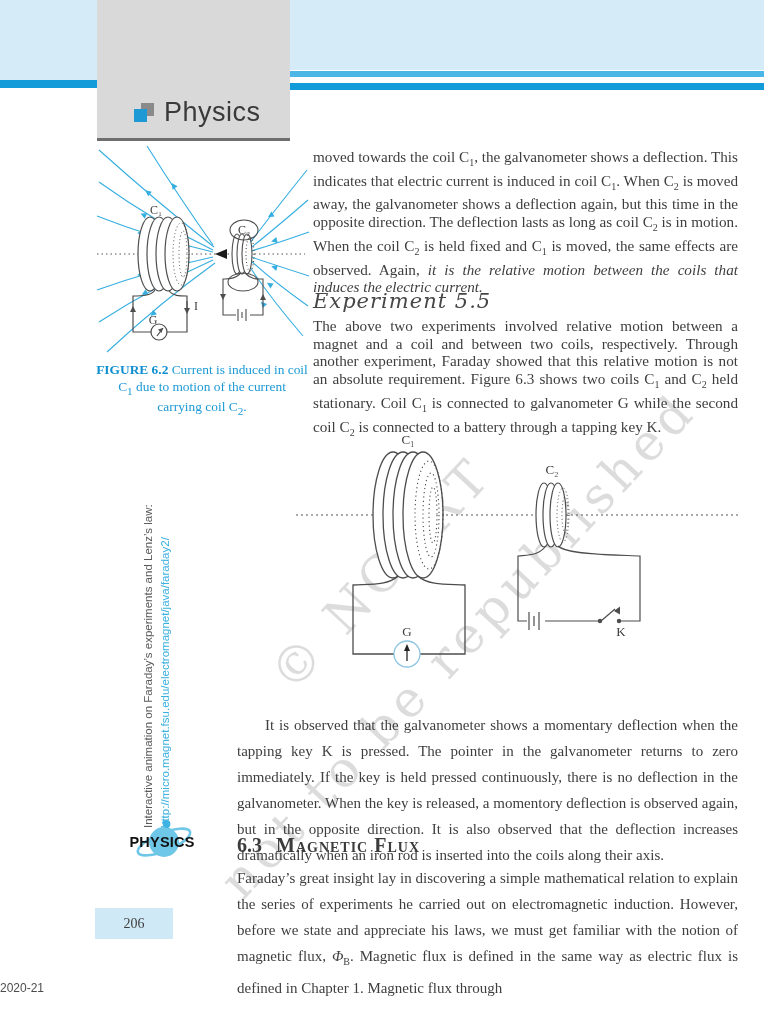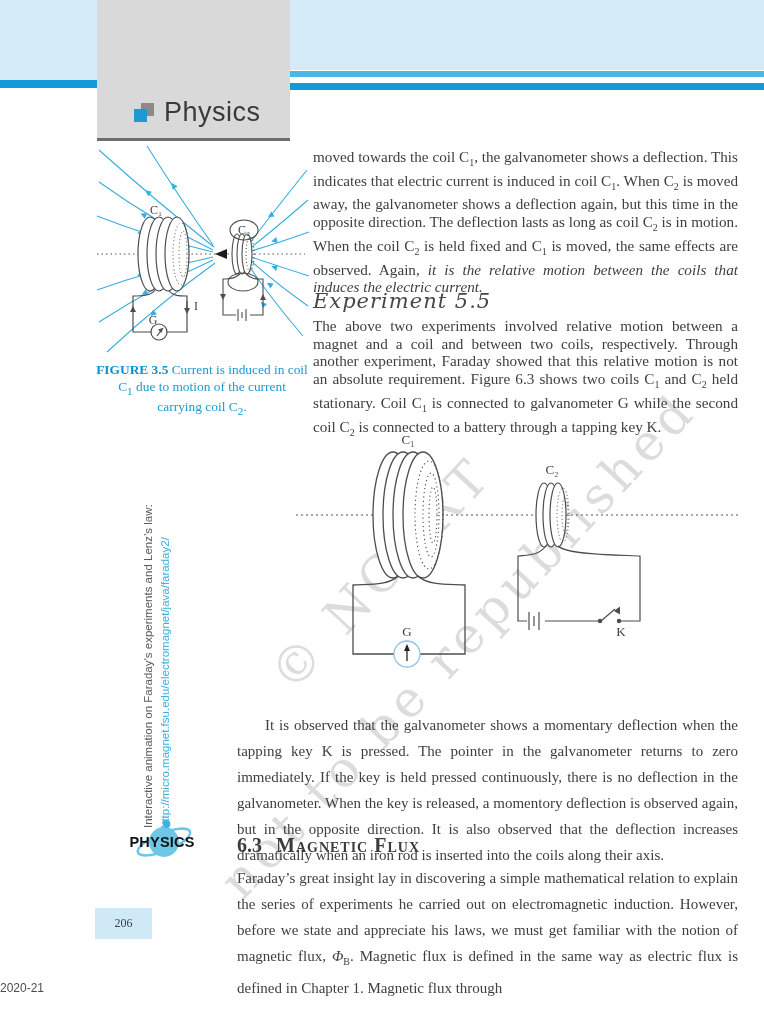--- a/index.html
+++ b/index.html
@@ -52,22 +52,22 @@
     writing-mode:vertical-rl; transform:rotate(180deg);
     font-family:"Liberation Sans", sans-serif; font-size:11.5px; line-height:17px; }
   .side-note .lbl { color:#5a5a5a; display:block; }
   .side-note .url { color:#3ab0e0; display:block; }
 
   .logo { position:absolute; left:128px; top:818px; width:68px; height:50px; }
   .logo-text { position:absolute; left:0; top:16px; width:68px; text-align:center;
     font-family:"Liberation Sans", sans-serif; font-weight:900; font-size:14.5px;
     color:#111; letter-spacing:0.2px; }
 
-  .page-box { position:absolute; left:95px; top:908px; width:57px; height:31px; background:#cfe9f7;
-    display:flex; align-items:center; justify-content:center; font-size:12px; color:#3f3f3f; }
+  .page-box { position:absolute; left:95px; top:908px; width:78px; height:31px; background:#cfe9f7;
+    display:flex; align-items:center; justify-content:center; font-size:14px; color:#3f3f3f; }
 
   .footer { position:absolute; left:0; top:981px; width:764px; text-align:left;
     font-family:"Liberation Sans", sans-serif; font-size:12px; color:#4c4c4c; }
 </style>
 </head>
 <body>
 
 <div class="content">
 
   <div class="crop-v"></div>
@@ -164,21 +164,21 @@
 
     <g font-family="Liberation Serif, serif" font-size="12" fill="#3c3c3c">
       <text x="61" y="70" text-anchor="middle">C₁</text>
       <text x="149" y="90" text-anchor="middle">C₂</text>
       <text x="58" y="180" text-anchor="middle">G</text>
       <text x="101" y="166" text-anchor="middle">I</text>
     </g>
   </svg>
 
   <div class="caption cap62">
-    <b>FIGURE 3.5</b><span>&nbsp;Current is induced in coil C<sub>1</sub> due to motion of the current carrying coil C<sub>2</sub>.</span>
+    <b>FIGURE 6.2</b><span>&nbsp;Current is induced in coil C<sub>1</sub> due to motion of the current carrying coil C<sub>2</sub>.</span>
   </div>
 
   <div class="par par-upper" style="top:148px;">moved towards the coil C<sub>1</sub>, the galvanometer shows a deflection. This indicates that electric current is induced in coil C<sub>1</sub>. When C<sub>2</sub> is moved away, the galvanometer shows a deflection again, but this time in the opposite direction. The deflection lasts as long as coil C<sub>2</sub> is in motion. When the coil C<sub>2</sub> is held fixed and C<sub>1</sub> is moved, the same effects are observed. Again, <i>it is the relative motion between the coils that induces the electric current.</i></div>
 
   <div class="exp-heading">Experiment 5.5</div>
 
   <div class="par par-upper" style="top:317px;">The above two experiments involved relative motion between a magnet and a coil and between two coils, respectively. Through another experiment, Faraday showed that this relative motion is not an absolute requirement. Figure 6.3 shows two coils C<sub>1</sub> and C<sub>2</sub> held stationary. Coil C<sub>1</sub> is connected to galvanometer G while the second coil C<sub>2</sub> is connected to a battery through a tapping key K.</div>
 
   <svg class="fig" style="left:288px; top:430px;" width="460" height="250" viewBox="0 0 460 250">
     <path d="M8,85 H452" stroke="#555" stroke-width="1" stroke-dasharray="2,3" fill="none"></path>

